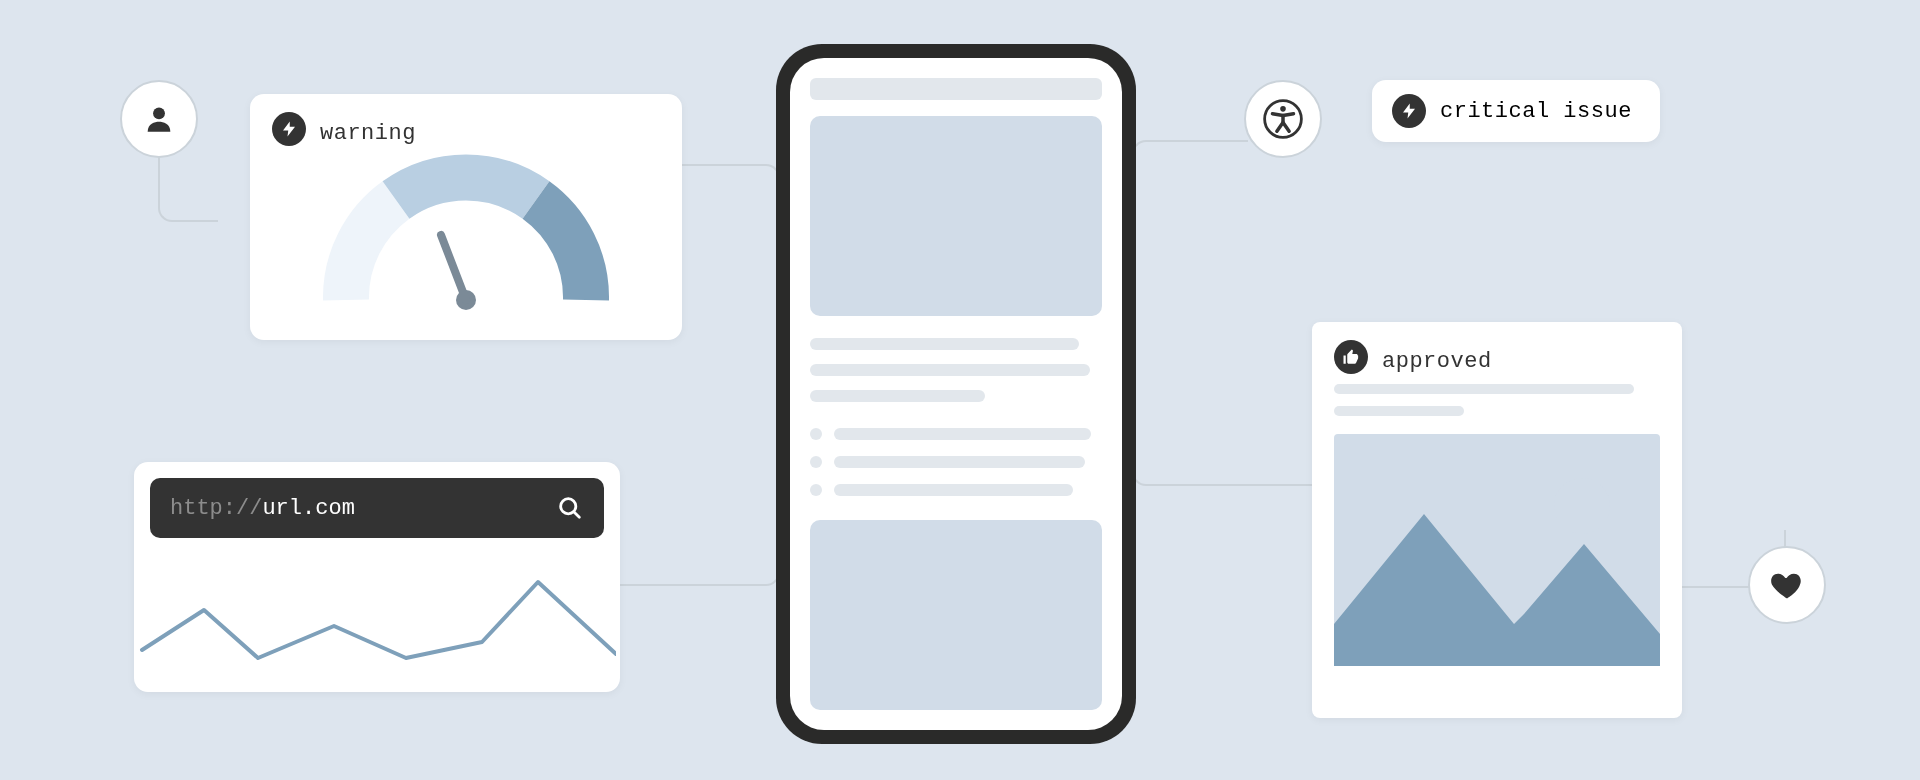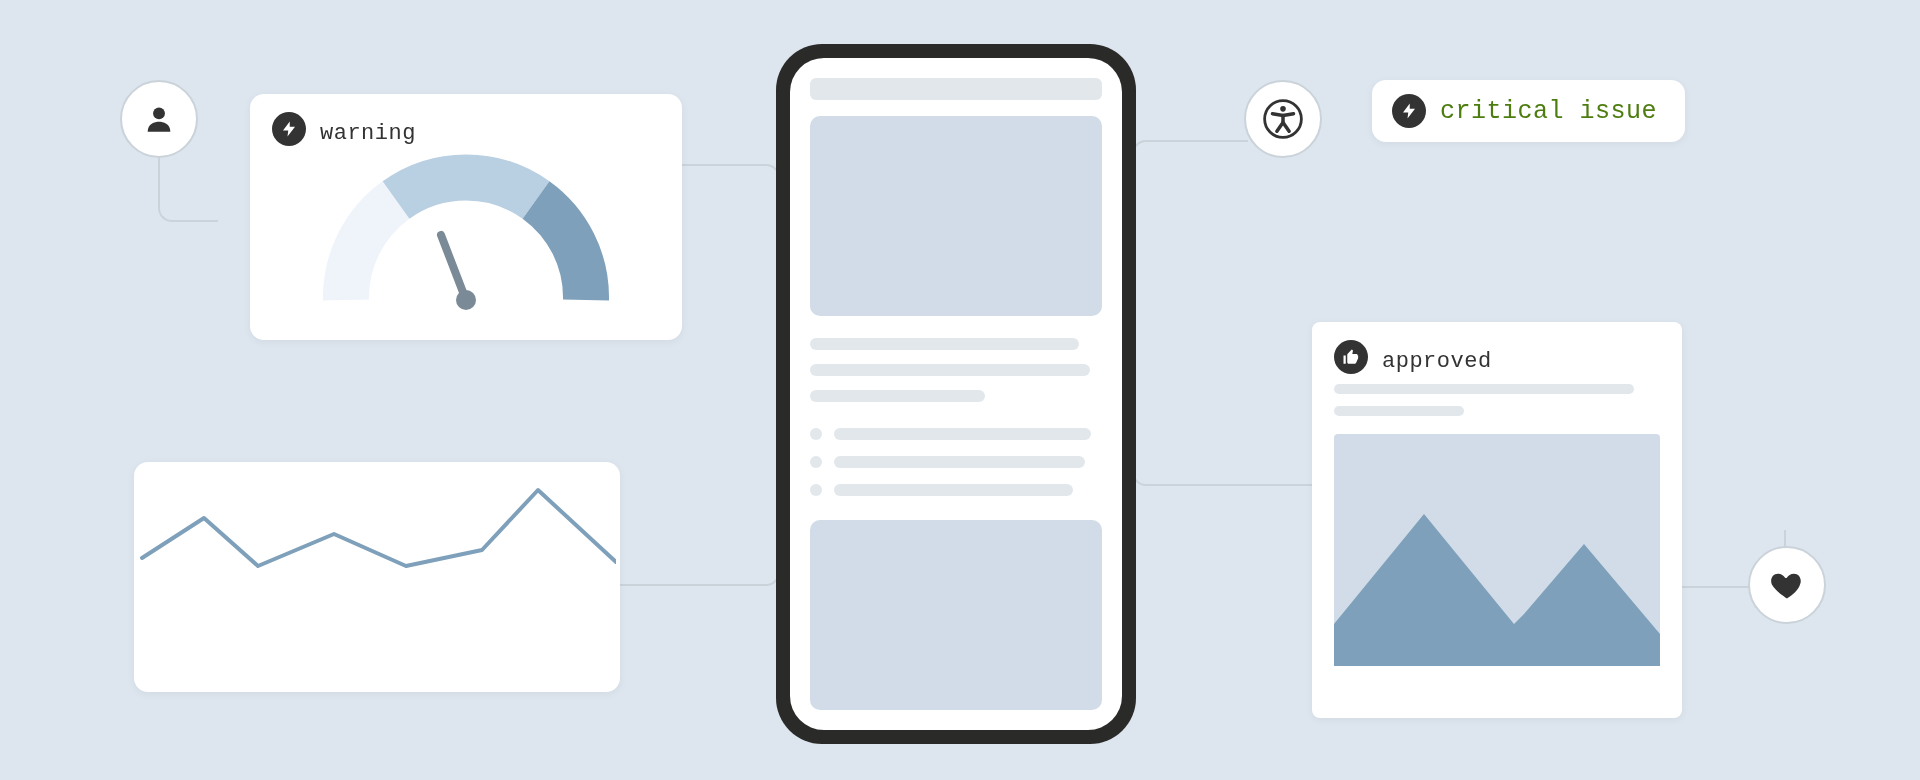--- a/index.html
+++ b/index.html
@@ -107,21 +107,21 @@
   
   .approved-lines { padding: 0 22px; display:flex; flex-direction:column; gap:12px; margin-top:6px;}
   .approved-lines .l { height:10px; background:#e2e7ec; border-radius:5px; }
   .thumb-img { margin: 18px 22px 22px 22px; border-radius:4px; overflow:hidden; }
 
   
   .critical-card {
     display:flex; align-items:center; gap:14px;
     padding: 14px 28px 14px 20px;
   }
-  .critical-card .label { font-size:25px; color:#4d7c0f; letter-spacing:0.5px;}
+  .critical-card .label { font-size:22px; color:#000000; letter-spacing:0.5px;}
 </style>
 </head>
 <body>
 
 <div class="connector" style="left:158px; top:152px; width:60px; height:70px; border-right:none; border-top:none; border-bottom-left-radius:14px;"></div>
 <div class="connector" style="left:680px; top:164px; width:100px; height:52px; border-left:none; border-bottom:none; border-top-right-radius:14px;"></div>
 <div class="connector" style="left:618px; top:534px; width:162px; height:52px; border-left:none; border-top:none; border-bottom-right-radius:14px;"></div>
 <div class="connector" style="left:1132px; top:140px; width:116px; height:80px; border-right:none; border-bottom:none; border-top-left-radius:14px;"></div>
 <div class="connector" style="left:1132px; top:430px; width:180px; height:56px; border-right:none; border-top:none; border-bottom-left-radius:14px;"></div>
 <div class="connector" style="left:1680px; top:530px; width:106px; height:58px; border-left:none; border-top:none; border-bottom-right-radius:14px;"></div>
@@ -172,20 +172,29 @@
       <path d="M 40 150 A 120 120 0 0 1 90 50" fill="none" stroke="#eef4fa" stroke-width="46"></path>
       <path d="M 90 50 A 120 120 0 0 1 230 50" fill="none" stroke="#b9cfe2" stroke-width="46"></path>
       <path d="M 230 50 A 120 120 0 0 1 280 150" fill="none" stroke="#7ea0ba" stroke-width="46"></path>
       <circle cx="160" cy="150" r="10" fill="#7b8a97"></circle>
       <path d="M160 150 L135 85" stroke="#7b8a97" stroke-width="8" stroke-linecap="round"></path>
     </svg>
   </div>
 </div>
 
 <div class="card" style="left:134px; top:462px; width:486px; height:230px;">
+  <div class="urlbar">
+    <span class="urltext">
+      <span class="dim">http://</span><span>url.com</span>
+    </span>
+    <svg width="28" height="28" viewBox="0 0 24 24" fill="none" stroke="#fff" stroke-width="2.4" stroke-linecap="round">
+      <circle cx="10.5" cy="10.5" r="6.5"></circle>
+      <line x1="20" y1="20" x2="15.2" y2="15.2"></line>
+    </svg>
+  </div>
   <div class="sparkline">
     <svg width="478" height="120" viewBox="0 0 478 120">
       <polyline points="4,96 66,56 120,104 196,72 268,104 344,88 400,28 478,100" fill="none" stroke="#7ea0ba" stroke-width="4" stroke-linejoin="round" stroke-linecap="round"></polyline>
     </svg>
   </div>
 </div>
 
 <div class="card" style="left:1312px; top:322px; width:370px; height:396px;border-radius:8px;">
   <div class="status-row">
     <span class="thumb-circle">

